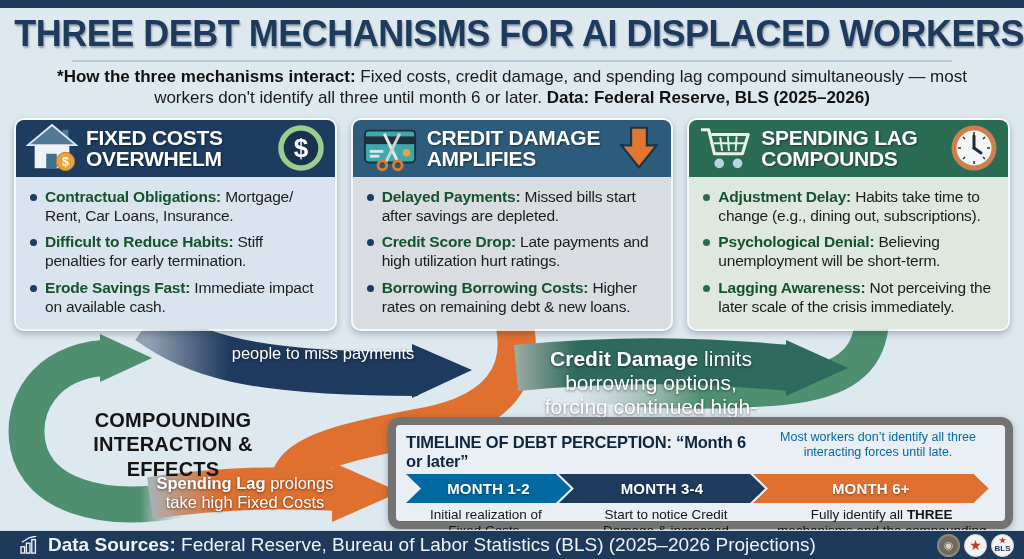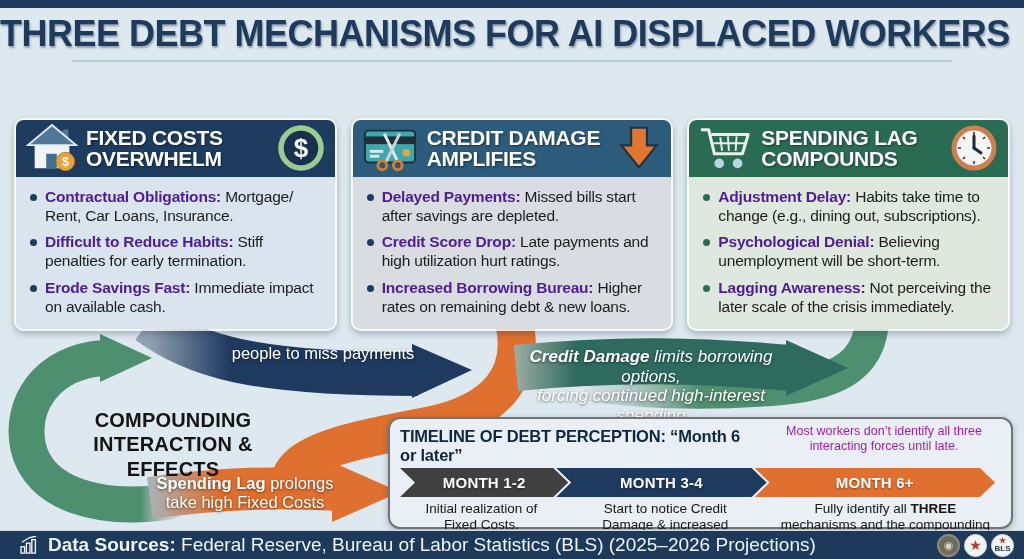--- a/index.html
+++ b/index.html
@@ -2,77 +2,77 @@
 <html><head>
 <meta charset="utf-8">
 <style>
   * { margin:0; padding:0; box-sizing:border-box; }
   html,body { width:1024px; height:559px; }
   body { font-family:"Liberation Sans", sans-serif; background:#c7d4de; overflow:hidden; }
   .page { position:relative; width:1024px; height:559px; background:#dde8ef; overflow:hidden; }
 
   .top-strip { position:absolute; top:0; left:0; width:1024px; height:8px; background:#1d3a5c; }
 
-  .main-title { position:absolute; top:13px; left:0; width:1024px; text-align:left;
+  .main-title { position:absolute; top:13px; left:0; width:1024px; text-align:right;
     font-size:36px; font-weight:700; letter-spacing:-0.5px; color:#1e3a5c;
     text-shadow:1px 2px 2px rgba(15,30,55,.35); }
   .title-divider { position:absolute; top:60px; left:72px; width:880px; height:2px; background:#b6cbdc; }
 
   .subtitle { position:absolute; top:67px; left:52px; width:920px; text-align:center;
     font-size:17px; line-height:1.23; color:#1a1a1a; }
   .subtitle b { color:#111; }
 
   
   .cards { position:absolute; top:118px; left:14px; width:996px; height:213px;
     display:flex; gap:14px; z-index:3; }
   .card { flex:1; border-radius:10px; overflow:hidden; border:2px solid rgba(255,255,255,.75);
     box-shadow:0 3px 6px rgba(20,40,60,.28); display:flex; flex-direction:column; }
   .card-header { height:62px; display:flex; align-items:center; padding:0 10px; gap:8px; }
   .card-title { flex:1; color:#fff; font-size:21px; font-weight:700; line-height:1.04;
     letter-spacing:-0.3px; text-shadow:1px 1px 2px rgba(0,0,0,.45); }
   .card-body { flex:1; padding:10px 10px 6px 12px; }
   .bullet { display:flex; margin-bottom:7px; }
   .bullet .dot { width:7px; height:7px; border-radius:50%; margin:7px 8px 0 2px; flex:none; }
   .bullet p { font-size:15.5px; line-height:1.24; letter-spacing:-0.2px; color:#1c1c1c; }
-  .bullet b { color:#4c1d95;margin-top:44px; }
+  .bullet b { color:#14532d;margin-top:44px; }
 
   .card-1 .card-header { background:#1d3c60; }
   .card-1 .card-body { background:#dae4ee; }
   .card-1 .dot { background:#1d3c60; }
   .card-2 .card-header { background:#2d5b7b; }
   .card-2 .card-body { background:#d9dde1; }
   .card-2 .dot { background:#1d3c60; }
   .card-3 .card-header { background:#2a6b54; }
   .card-3 .card-body { background:#dfe8df; }
   .card-3 .dot { background:#2a6b54; }
 
   .hicon { flex:none; }
 
   
   .flow { position:absolute; top:328px; left:0; width:1024px; height:204px; z-index:1; }
   .flow-label { position:absolute; color:#fff; text-align:center; line-height:1.15;
     text-shadow:0 1px 3px rgba(0,0,0,.55); z-index:2; }
   .label-fixed { left:228px; top:16px; width:190px; font-size:16.5px; }
-  .label-credit { left:520px; top:19px; width:262px; font-size:17px;font-style:italic; }
+  .label-credit { left:520px; top:19px; width:262px; font-size:21px; }
   .label-spending { left:152px; top:146px; width:186px; font-size:16.5px; }
   .interaction { position:absolute; left:83px; top:80px; width:180px; text-align:center;
     font-size:20px; font-weight:800; line-height:1.22; color:#141414; letter-spacing:0.2px; z-index:2; }
 
   
   .timeline { position:absolute; left:388px; top:417px; width:625px; height:112px; z-index:4;
-    background:#e9eff5; border:2px solid #737373; border-radius:12px;
+    background:#e9eff5; border:8px solid #737373; border-radius:12px;
     box-shadow:0 2px 6px rgba(20,40,60,.3); padding:5px 8px 4px 10px; }
   .tl-head { display:flex; gap:8px; align-items:flex-start; }
   .tl-title { flex:1; font-size:16.5px; font-weight:800; color:#10263f; letter-spacing:-0.2px; padding-top:3px; }
-  .tl-note { width:238px; font-size:12.5px; line-height:1.18; color:#a21caf; text-align:center; flex:none; }
+  .tl-note { width:238px; font-size:12.5px; line-height:1.18; color:#0369a1; text-align:center; flex:none; }
   .tl-chevrons { display:flex; height:29px; margin:3px 2px 4px 0; }
   .chev { display:flex; align-items:center; justify-content:center; color:#fff;
     font-size:15px; font-weight:700; letter-spacing:0.2px; text-shadow:0 1px 2px rgba(0,0,0,.4);
     clip-path:polygon(0 0, calc(100% - 15px) 0, 100% 50%, calc(100% - 15px) 100%, 0 100%, 15px 50%); }
-  .chev-1 { width:28%; background:#404040; }
+  .chev-1 { width:28%; background:#0369a1; }
   .chev-2 { width:35%; background:#1e3a5f; margin-left:-12px; }
   .chev-3 { width:40%; background:#e0702f; margin-left:-12px; }
   .tl-descs { display:flex; }
   .tl-desc { font-size:13.5px; line-height:1.16; color:#161616; text-align:center; }
   .tl-desc.d1 { width:27%; padding:0 10px; }
   .tl-desc.d2 { width:34%; padding:0 14px; }
   .tl-desc.d3 { width:39%; padding:0 8px; }
 
   
   .footer { position:absolute; left:0; bottom:0; width:1024px; height:29px; background:#1d3a5a;
@@ -90,20 +90,21 @@
 </head>
 <body>
 
 <div class="page">
 
   <div class="top-strip"></div>
 
   <h1 class="main-title">THREE DEBT MECHANISMS FOR AI DISPLACED WORKERS</h1>
   <div class="title-divider"></div>
 
+  <p class="subtitle"><b>*How the three mechanisms interact:</b><span> Fixed costs, credit damage, and spending lag compound simultaneously — most workers don't identify all three until month 6 or later. </span><b>Data: Federal Reserve, BLS (2025–2026)</b></p>
 
   <div class="cards">
 
     <div class="card card-1">
       <div class="card-header">
         <svg class="hicon" width="52" height="52" viewBox="0 0 54 54">
           <rect x="38" y="8" width="6" height="12" fill="#4f7899"></rect>
           <polygon points="27,3 52,24 2,24" fill="#4f7899" stroke="#dfe9f2" stroke-width="2"></polygon>
           <rect x="9" y="24" width="36" height="24" fill="#eef3f7"></rect>
           <rect x="21" y="33" width="11" height="15" fill="#41708f"></rect>
@@ -160,21 +161,21 @@
         <div class="bullet">
             <span class="dot"></span>
             <p><b>Delayed Payments:</b><span> Missed bills start after savings are depleted.</span></p>
           </div>
         <div class="bullet">
             <span class="dot"></span>
             <p><b>Credit Score Drop:</b><span> Late payments and high utilization hurt ratings.</span></p>
           </div>
         <div class="bullet">
             <span class="dot"></span>
-            <p><b>Increased Borrowing Bureau:</b><span> Higher rates on remaining debt &amp; new loans.</span></p>
+            <p><b>Borrowing Borrowing Costs:</b><span> Higher rates on remaining debt &amp; new loans.</span></p>
           </div>
       </div>
     </div>
 
     <div class="card card-3">
       <div class="card-header">
         <svg class="hicon" width="54" height="50" viewBox="0 0 56 50">
           <path d="M 2 6 H 10 L 16 31 H 45 L 51 11 H 13" fill="none" stroke="#e9f0e9" stroke-width="3.2" stroke-linejoin="round"></path>
           <line x1="22" y1="14" x2="24" y2="28" stroke="#e9f0e9" stroke-width="2"></line>
           <line x1="30" y1="13" x2="31" y2="28" stroke="#e9f0e9" stroke-width="2"></line>

